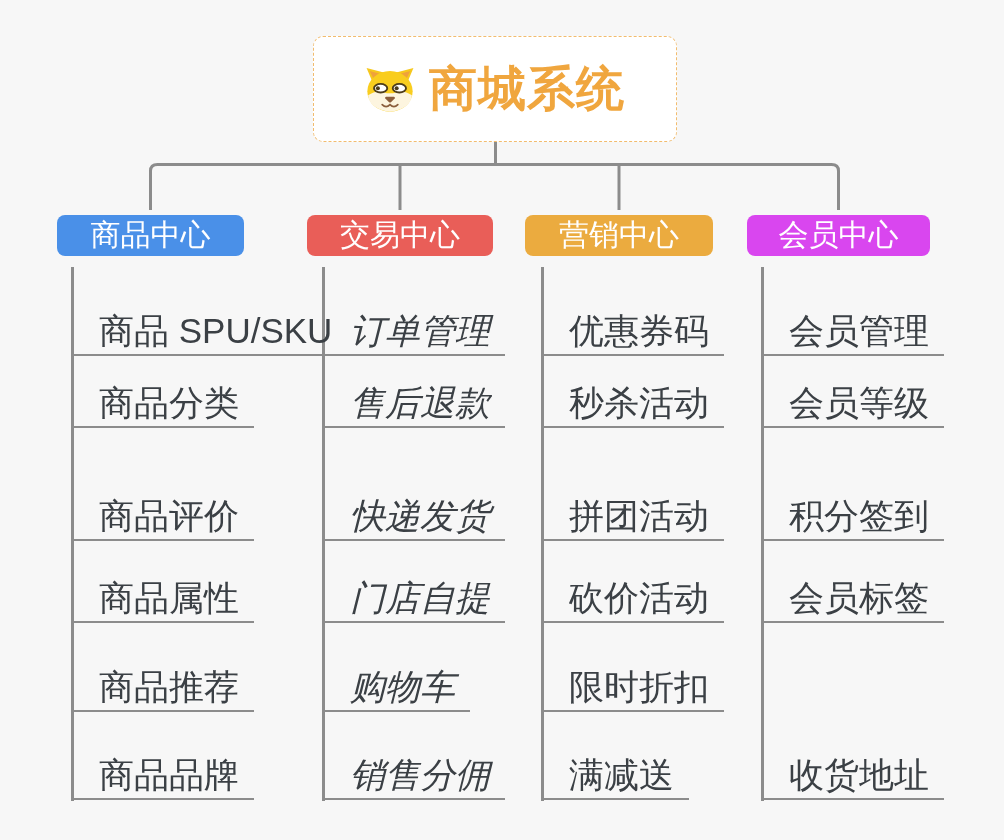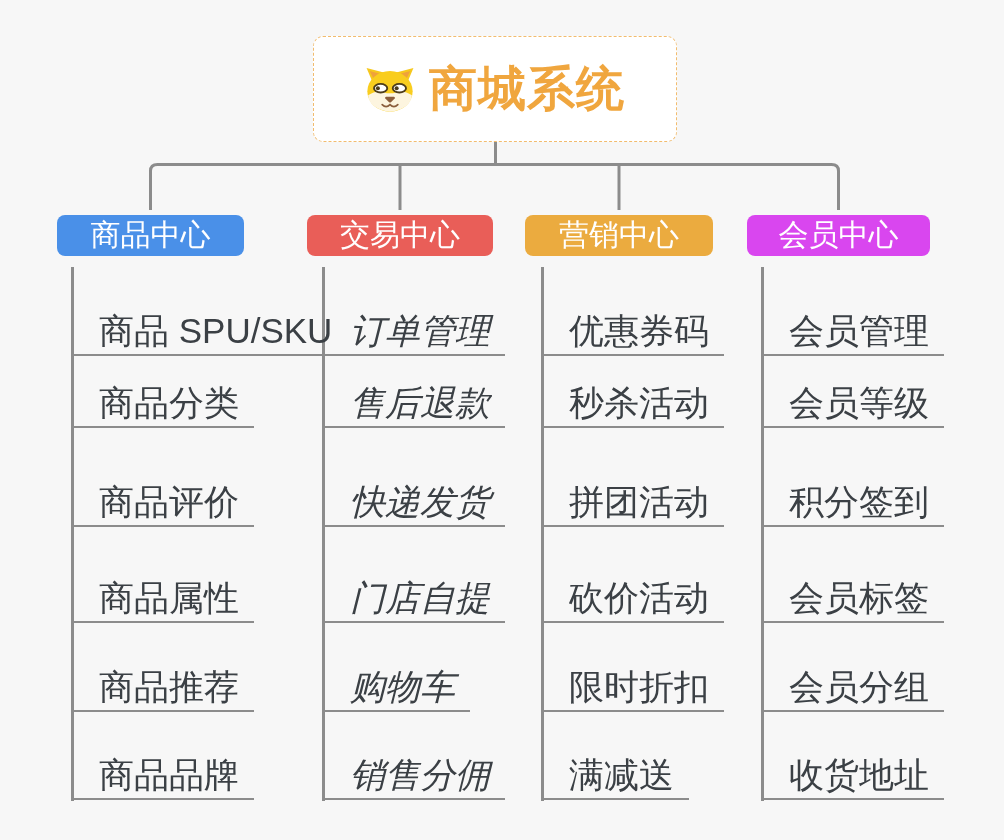--- a/index.html
+++ b/index.html
@@ -83,21 +83,21 @@
     padding: 0 15px 6px 28px;
     border-bottom: 2px solid #8c8c8c;
     cursor: pointer;
   }
   .c0 { left: 71px; }
   .c1 { left: 322px; font-style: italic; }
   .c2 { left: 541px; }
   .c3 { left: 761px; }
   .r0 { top: 314px; }
   .r1 { top: 386px; text-align: right; }
-  .r2 { top: 485px; }
+  .r2 { top: 499px; }
   .r3 { top: 581px; text-align: center; }
   .r4 { top: 670px; text-align: right; }
   .r5 { top: 758px; }
 </style>
 </head>
 <body>
 
 <div class="canvas">
 
   <svg class="connectors" width="1004" height="840" viewBox="0 0 1004 840">
@@ -165,16 +165,15 @@
   <div class="item c2 r1">秒杀活动</div>
   <div class="item c2 r2">拼团活动</div>
   <div class="item c2 r3">砍价活动</div>
   <div class="item c2 r4">限时折扣</div>
   <div class="item c2 r5">满减送</div>
 
   <div class="item c3 r0">会员管理</div>
   <div class="item c3 r1">会员等级</div>
   <div class="item c3 r2">积分签到</div>
   <div class="item c3 r3">会员标签</div>
-  <div class="item c3 r4">会员分组</div>
   <div class="item c3 r5">收货地址</div>
 
 </div>
 
 </body></html>

